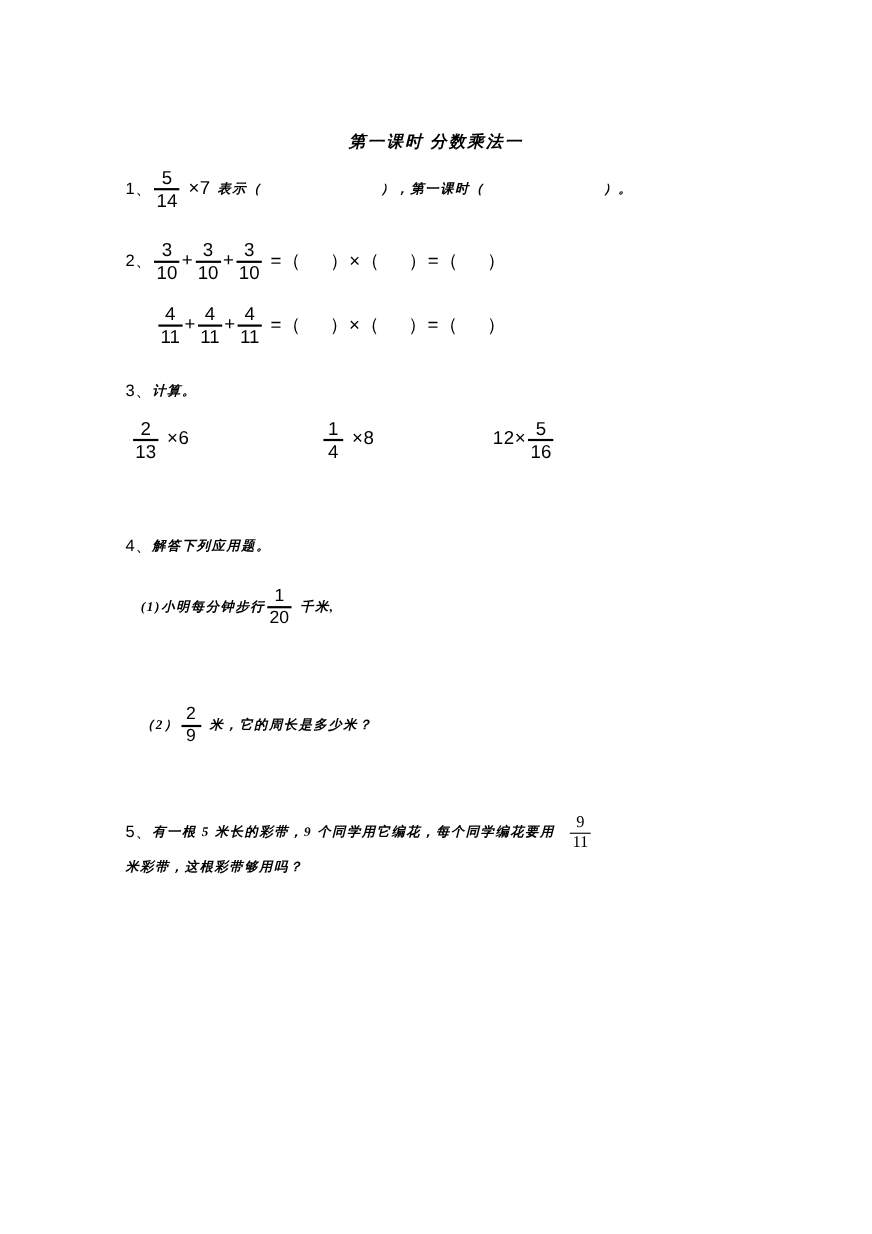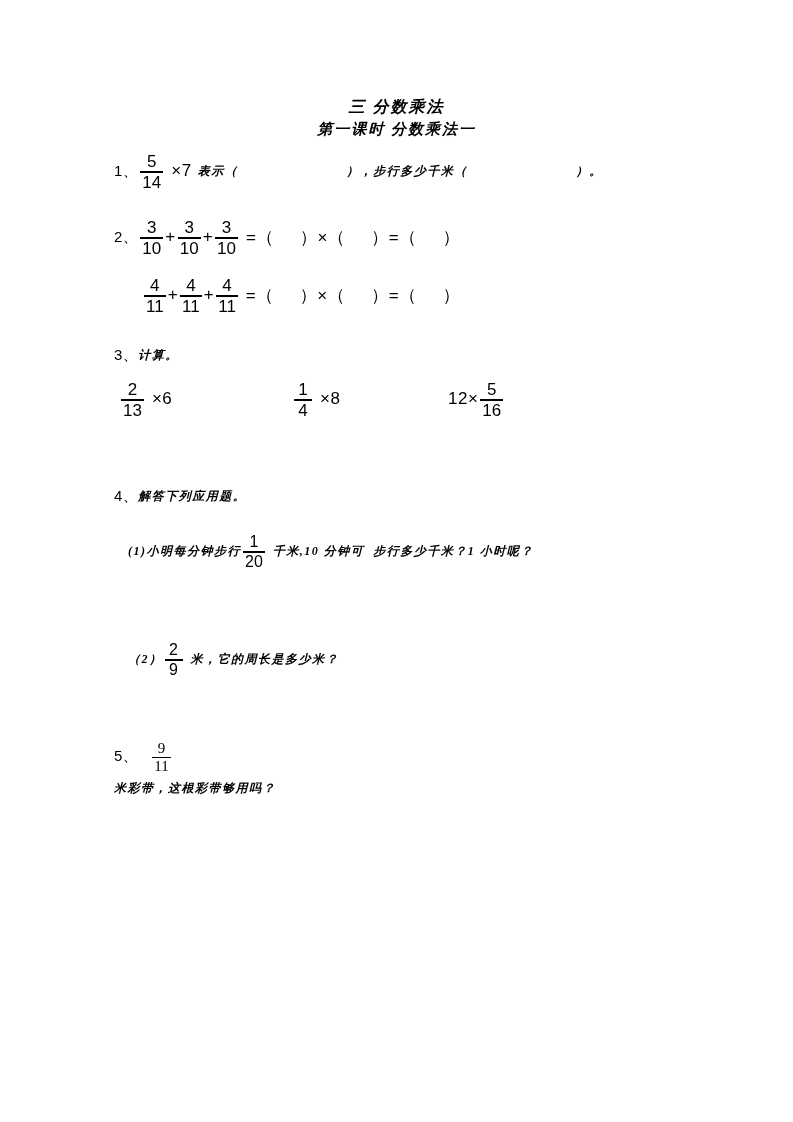--- a/index.html
+++ b/index.html
@@ -105,37 +105,36 @@
   .gap-m { display: inline-block; width: 12px; }
 
   .blank-sm { display: inline-block; width: 26px; }
   .blank-lg { display: inline-block; width: 108px; }
 </style>
 </head>
 <body>
 
 <div class="page">
 
-  <div class="title" id="doc-title">三  分数乘法</div>
 
   <div class="title" id="doc-subtitle">第一课时    分数乘法一</div>
 
   <div class="line" style="left:114px; top:152px;">
     <span class="cn-n">1、</span>
     <span class="frac">
       <span class="nu">5</span>
       <span class="bar"></span>
       <span class="de">14</span>
     </span>
     <span class="gap-s"></span>
     <span class="num">×7</span>
     <span class="gap-s"></span>
     <span class="cn">表示（</span>
     <span class="blank-lg"></span>
-    <span class="cn">），步行多少千米（</span>
+    <span class="cn">），第一课时（</span>
     <span class="blank-lg"></span>
     <span class="cn">）。</span>
   </div>
 
   <div class="line" style="left:114px; top:218px;">
     <span class="cn-n">2、</span>
     <span class="frac">
       <span class="nu">3</span>
       <span class="bar"></span>
       <span class="de">10</span>
@@ -232,36 +231,36 @@
   <div class="line" style="left:128px; top:533px;">
     <span class="cn">(1)</span>
     <span class="cn">小明每分钟步行</span>
     <span class="frac small">
       <span class="nu">1</span>
       <span class="bar"></span>
       <span class="de">20</span>
     </span>
     <span class="gap-s"></span>
     <span class="cn">千米,</span>
-    <span class="cn">10 分钟可  步行多少千米？1 小时呢？</span>
   </div>
 
   <div class="line" style="left:128px; top:641px;">
     <span class="cn">（2）</span>
     <span class="frac small">
       <span class="nu">2</span>
       <span class="bar"></span>
       <span class="de">9</span>
     </span>
     <span class="gap-s"></span>
     <span class="cn">米，它的周长是多少米？</span>
   </div>
 
   <div class="line" style="left:114px; top:740px;">
     <span class="cn-n">5、</span>
+    <span class="cn">有一根 5 米长的彩带，9 个同学用它编花，每个同学编花要用</span>
     <span class="gap-m"></span>
     <span class="frac serif">
       <span class="nu">9</span>
       <span class="bar"></span>
       <span class="de">11</span>
     </span>
   </div>
 
   <div class="line" style="left:114px; top:780px;">
     <span class="cn">米彩带，这根彩带够用吗？</span>

